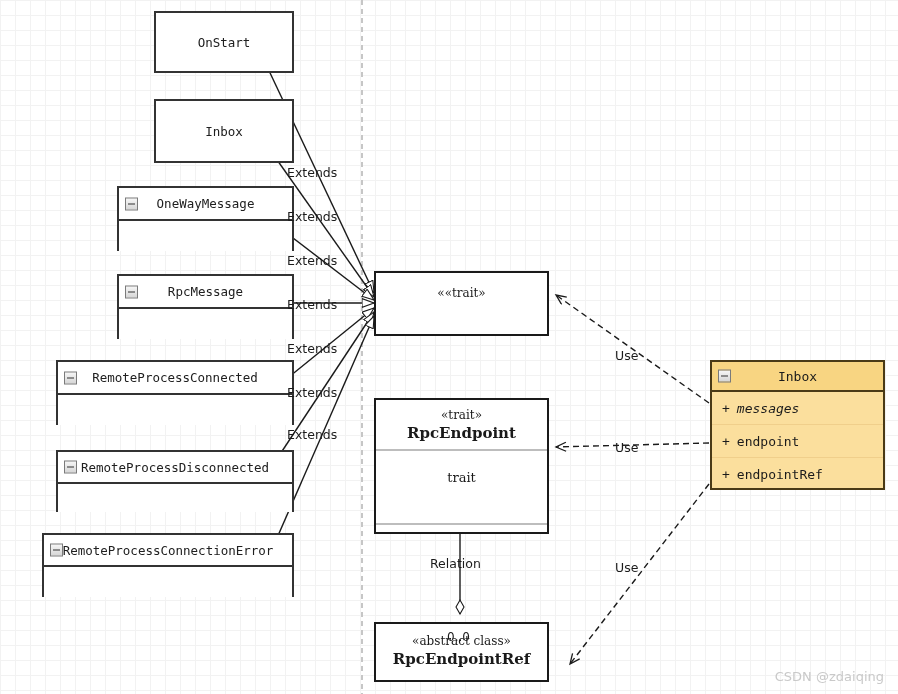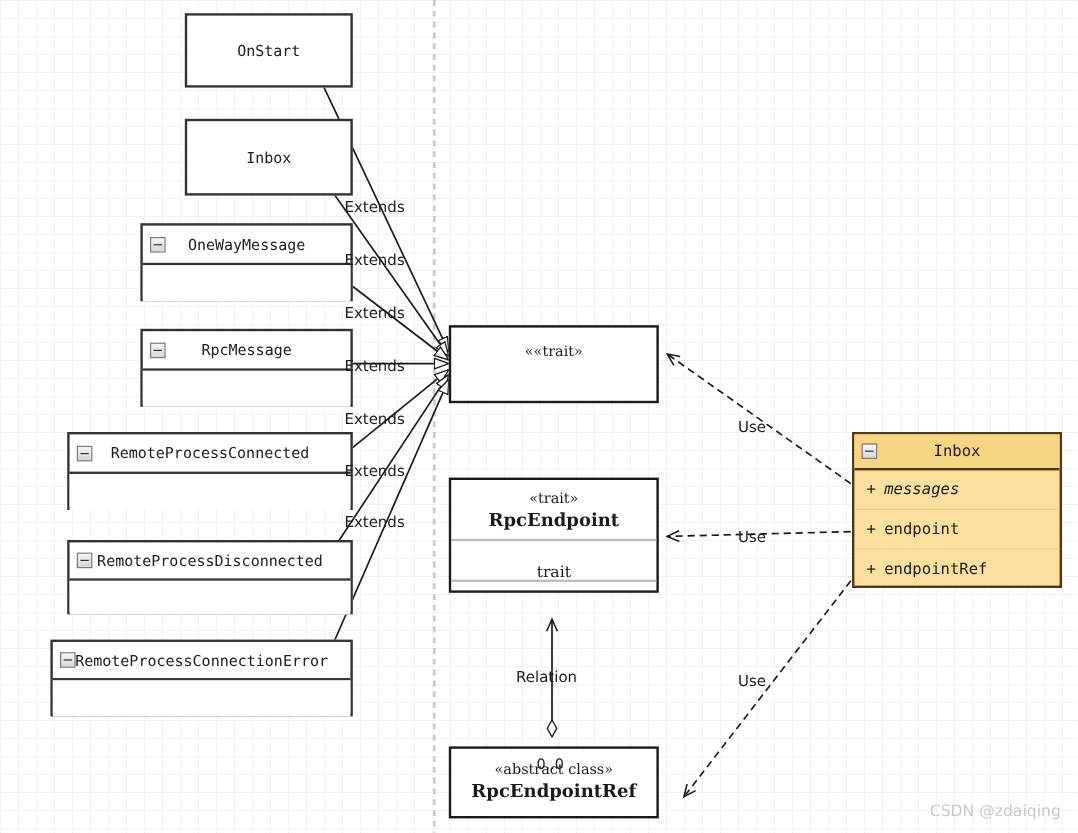--- a/index.html
+++ b/index.html
@@ -190,21 +190,21 @@
       <span>RemoteProcessConnectionError</span>
     </div>
     <div class="sep"></div>
     <div class="body" style="height:30px;"></div>
   </div>
 
   <div class="serifbox" style="left:374px;top:271px;width:175px;height:65px;">
     <div class="ttl stereo" style="margin-top:12px;">««trait»</div>
   </div>
 
-  <div class="serifbox" style="left:374px;top:398px;width:175px;height:96px;">
+  <div class="serifbox" style="left:374px;top:398px;width:175px;height:136px;">
     <div class="ttl stereo" style="margin-top:7px;">«trait»</div>
     <div class="ttl name">RpcEndpoint</div>
     <div class="cellsep" style="margin-top:6px;"></div>
     <div class="attr" style="margin-top:19px;">trait</div>
     <div class="cellsep" style="position:absolute;left:0;bottom:7px;"></div>
   </div>
 
   <div class="serifbox" style="left:374px;top:622px;width:175px;height:60px;">
     <div class="ttl stereo" style="margin-top:9px;">«abstract class»</div>
     <div class="ttl name">RpcEndpointRef</div>

